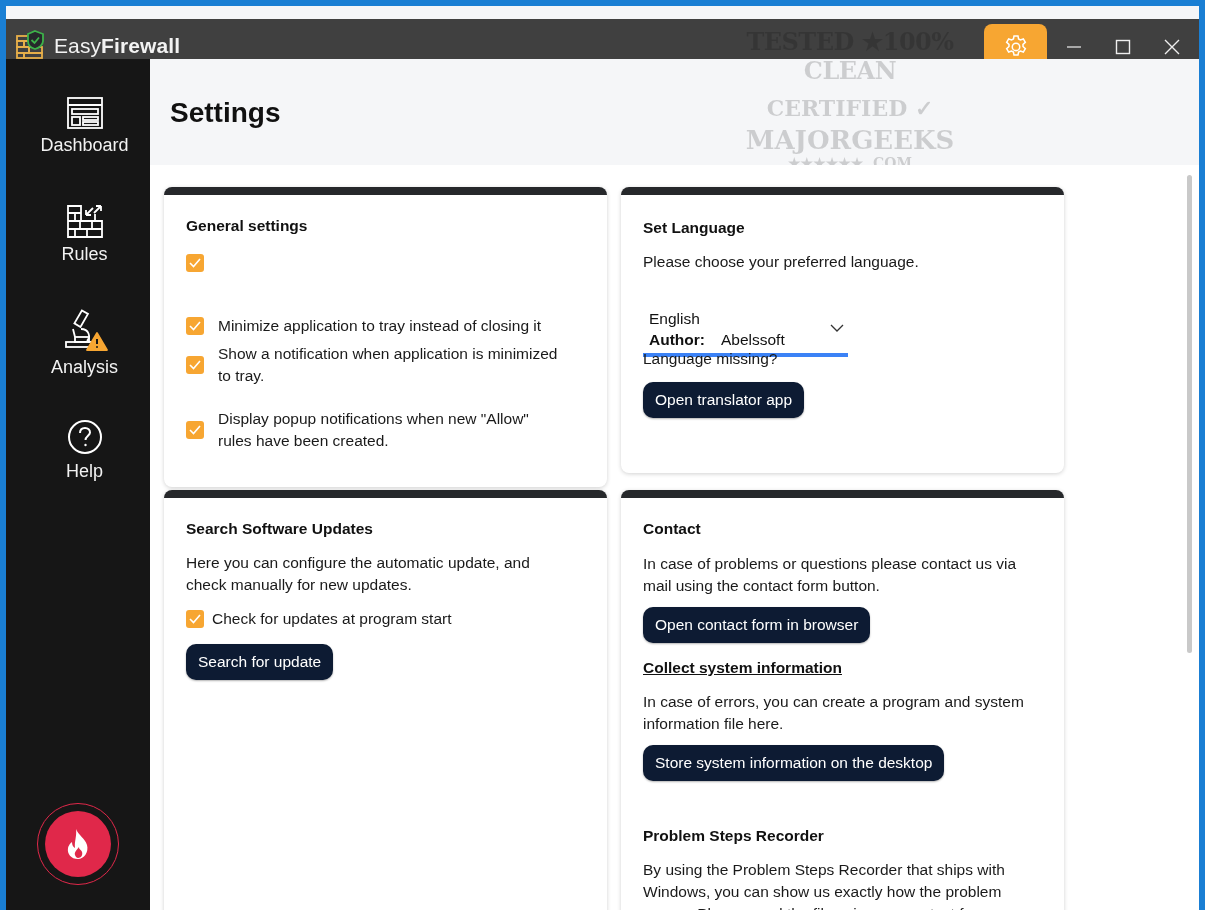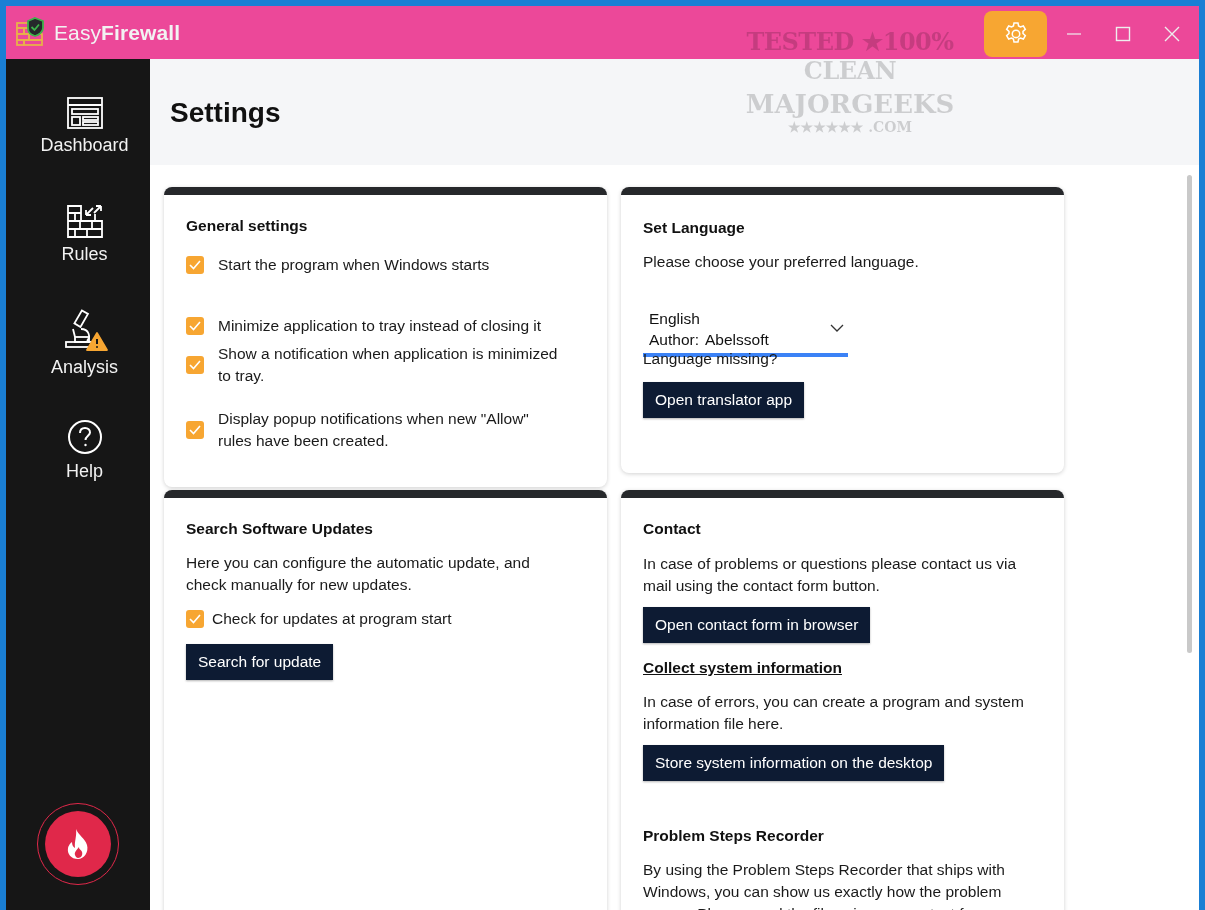--- a/index.html
+++ b/index.html
@@ -2,21 +2,21 @@
 <html><head>
 <meta charset="utf-8">
 <style>
   * { box-sizing: border-box; margin: 0; padding: 0; }
   html, body { width: 1205px; height: 910px; overflow: hidden; background: #1a7fd4; }
   body { font-family: "Liberation Sans", "DejaVu Sans", sans-serif; color: #111; position: relative; }
 
   .window { position: absolute; left: 6px; top: 6px; width: 1193px; height: 904px; background: #f5f6f8; overflow: hidden; }
 
   
-  .titlebar { position: absolute; left: 0; top: 0; width: 100%; height: 53px; background: #ec4899; }
+  .titlebar { position: absolute; left: 0; top: 13px; width: 100%; height: 53px; background: #404040; }
   .app-logo { position: absolute; left: 10px; top: 11px; width: 28px; height: 30px; }
   .app-title { position: absolute; left: 48px; top: 15px; font-size: 21px; color: #f2f2f2; letter-spacing: 0.1px; }
   .app-title b { font-weight: bold; }
   .settings-btn { position: absolute; left: 978px; top: 5px; width: 63px; height: 46px; background: #f7a632; border-radius: 8px; display: flex; align-items: center; justify-content: center; cursor: pointer; }
   .win-btn { position: absolute; top: 8px; width: 46px; height: 40px; display: flex; align-items: center; justify-content: center; cursor: pointer; }
   .win-min { left: 1045px; }
   .win-max { left: 1094px; }
   .win-close { left: 1143px; }
 
   
@@ -49,26 +49,26 @@
 
   .card-general { left: 14px; top: 22px; width: 443px; height: 300px; }
   .card-language { left: 471px; top: 22px; width: 443px; height: 286px; }
   .card-updates { left: 14px; top: 325px; width: 443px; height: 440px; }
   .card-contact { left: 471px; top: 325px; width: 443px; height: 440px; }
 
   .check-row { position: absolute; left: 0; display: flex; align-items: center; cursor: pointer; }
   .checkbox { width: 18px; height: 18px; background: #f7a632; border-radius: 3px; display: flex; align-items: center; justify-content: center; flex-shrink: 0; }
   .check-label { margin-left: 14px; font-size: 15.5px; line-height: 22px; color: #1a1a1a; }
 
-  .btn-dark { position: absolute; left: 0; height: 36px; padding: 12px 12px; background: #0d1b33; color: #fff; border-radius: 0; font-size: 15.5px; display: flex; align-items: center; white-space: nowrap; cursor: pointer; box-shadow: 0 1px 2px rgba(0,0,0,0.3); }
+  .btn-dark { position: absolute; left: 0; height: 36px; padding: 12px 12px; background: #0d1b33; color: #fff; border-radius: 10px; font-size: 15.5px; display: flex; align-items: center; white-space: nowrap; cursor: pointer; box-shadow: 0 1px 2px rgba(0,0,0,0.3); }
 
   .lang-select { position: absolute; left: 0; top: 90px; width: 205px; height: 48px; border-bottom: 4px solid #3b82f6; cursor: pointer; }
   .lang-select .lang-name { position: absolute; left: 6px; top: 1px; font-size: 15.5px; }
   .lang-select .lang-author { position: absolute; left: 6px; top: 22px; font-size: 15.5px; }
-  .lang-select .lang-author b { font-weight: normal; margin-right: 6px; }
+  .lang-select .lang-author b { font-weight: bold; margin-right: 16px; }
   .lang-select .chev { position: absolute; right: 4px; top: 14px; }
 
   .scrollbar { position: absolute; left: 1037px; top: 10px; width: 5px; height: 478px; background: #c9c9c9; border-radius: 3px; cursor: pointer; }
 </style>
 </head>
 <body>
 
 <div class="window">
 
   <div class="titlebar">
@@ -158,37 +158,37 @@
           <path d="M11 1 C13 7 20 10 22 17 C24 24 19 31 13 31 C6 31 2 26 3 20 C4 16 7 14 7 14 C7 17 8 19 10 20 C9 14 12 8 11 1 Z M13 30 C16 30 18 27 17 24 C16 21 14 22 14 19 C12 22 9 24 10 27 C10.5 29 12 30 13 30 Z" fill="#fff" fill-rule="evenodd"></path>
         </svg>
       </div>
     </div>
   </div>
 
   <div class="page-header">
     <div class="page-title">Settings</div>
     <div class="watermark">
       <div class="w1">TESTED ★100% CLEAN</div>
+      <div class="w2">CERTIFIED ✓</div>
       <div class="w3">MAJORGEEKS</div>
       <div class="w4">★★★★★★ .COM</div>
     </div>
   </div>
 
   <div class="content">
 
     <div class="card card-general">
       <div class="card-body">
         <div class="card-title">General settings</div>
         <div class="check-row" style="top:37px;">
           <span class="checkbox">
               <svg width="12" height="10" viewBox="0 0 12 10">
                 <path d="M1 5 L4.5 8.5 L11 1" fill="none" stroke="#fff" stroke-width="1.6"></path>
               </svg>
             </span>
-          <span class="check-label">Start the program when Windows starts</span>
         </div>
         <div class="check-row" style="top:98px;">
           <span class="checkbox">
               <svg width="12" height="10" viewBox="0 0 12 10">
                 <path d="M1 5 L4.5 8.5 L11 1" fill="none" stroke="#fff" stroke-width="1.6"></path>
               </svg>
             </span>
           <span class="check-label">Minimize application to tray instead of closing it</span>
         </div>
         <div class="check-row" style="top:126px; width:380px;">

